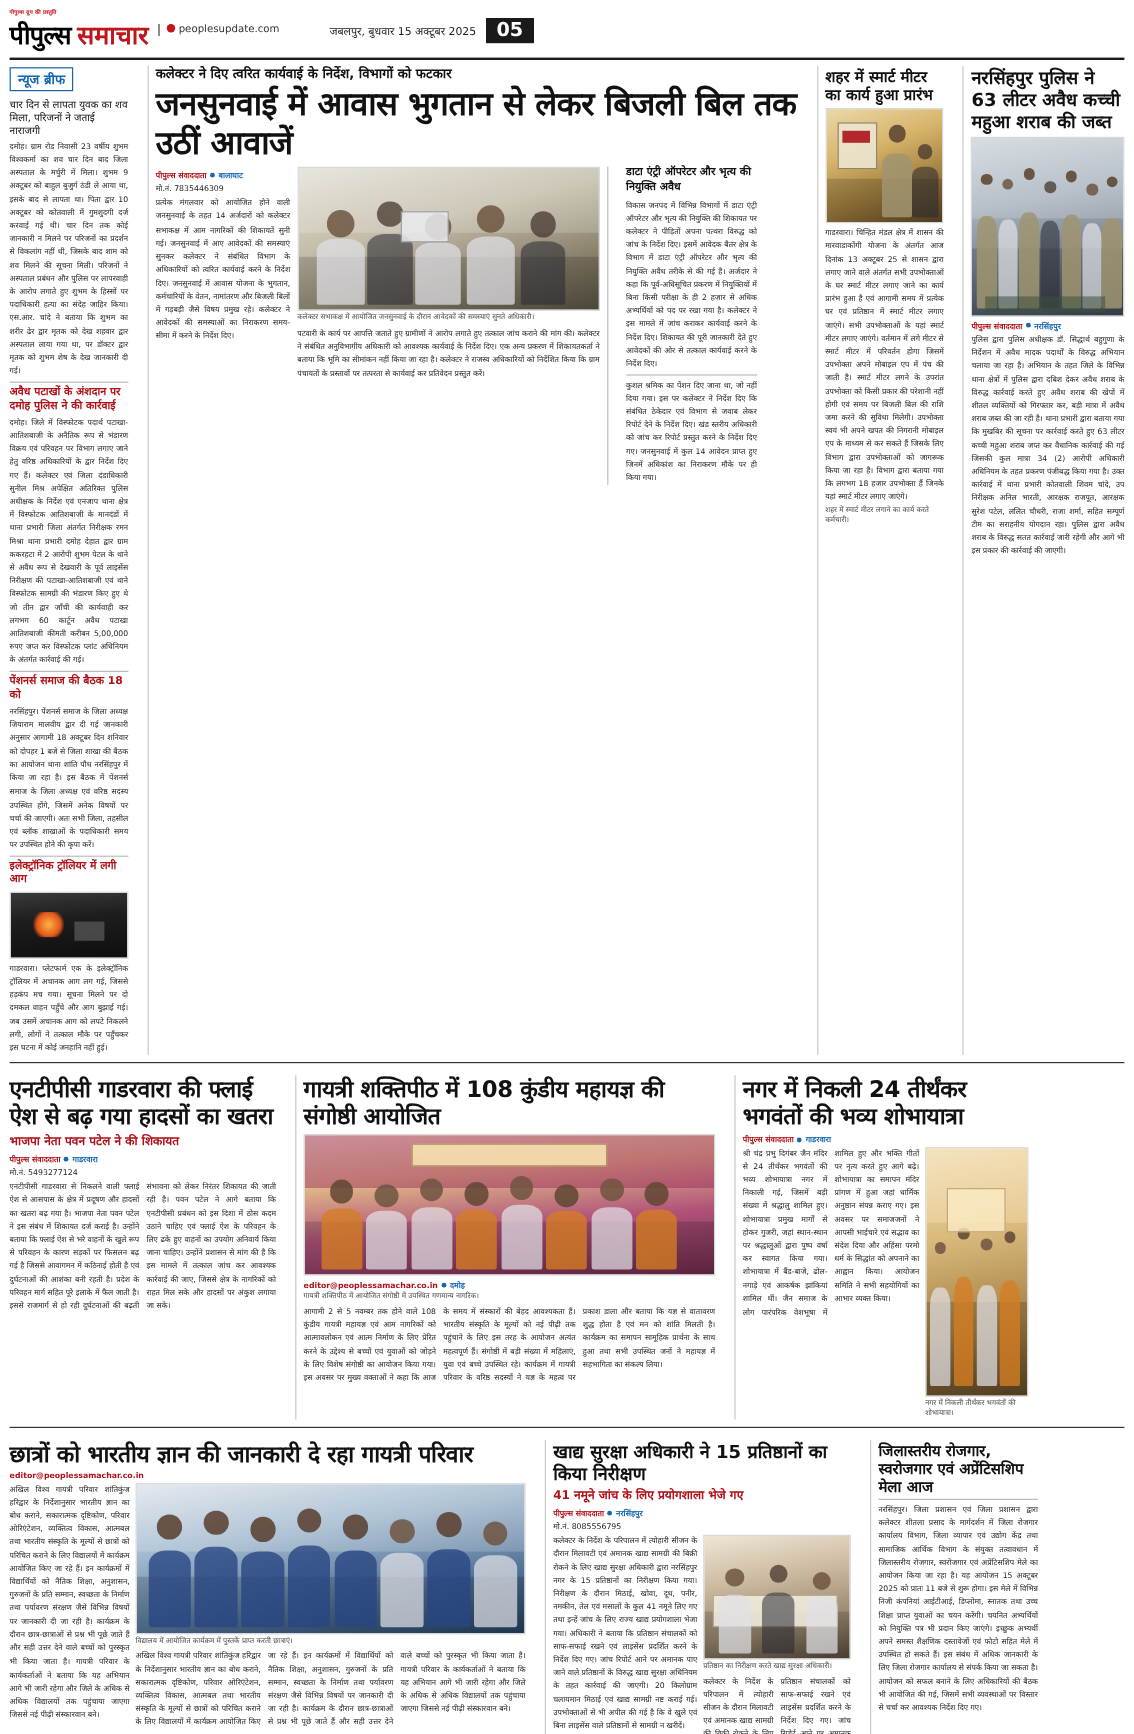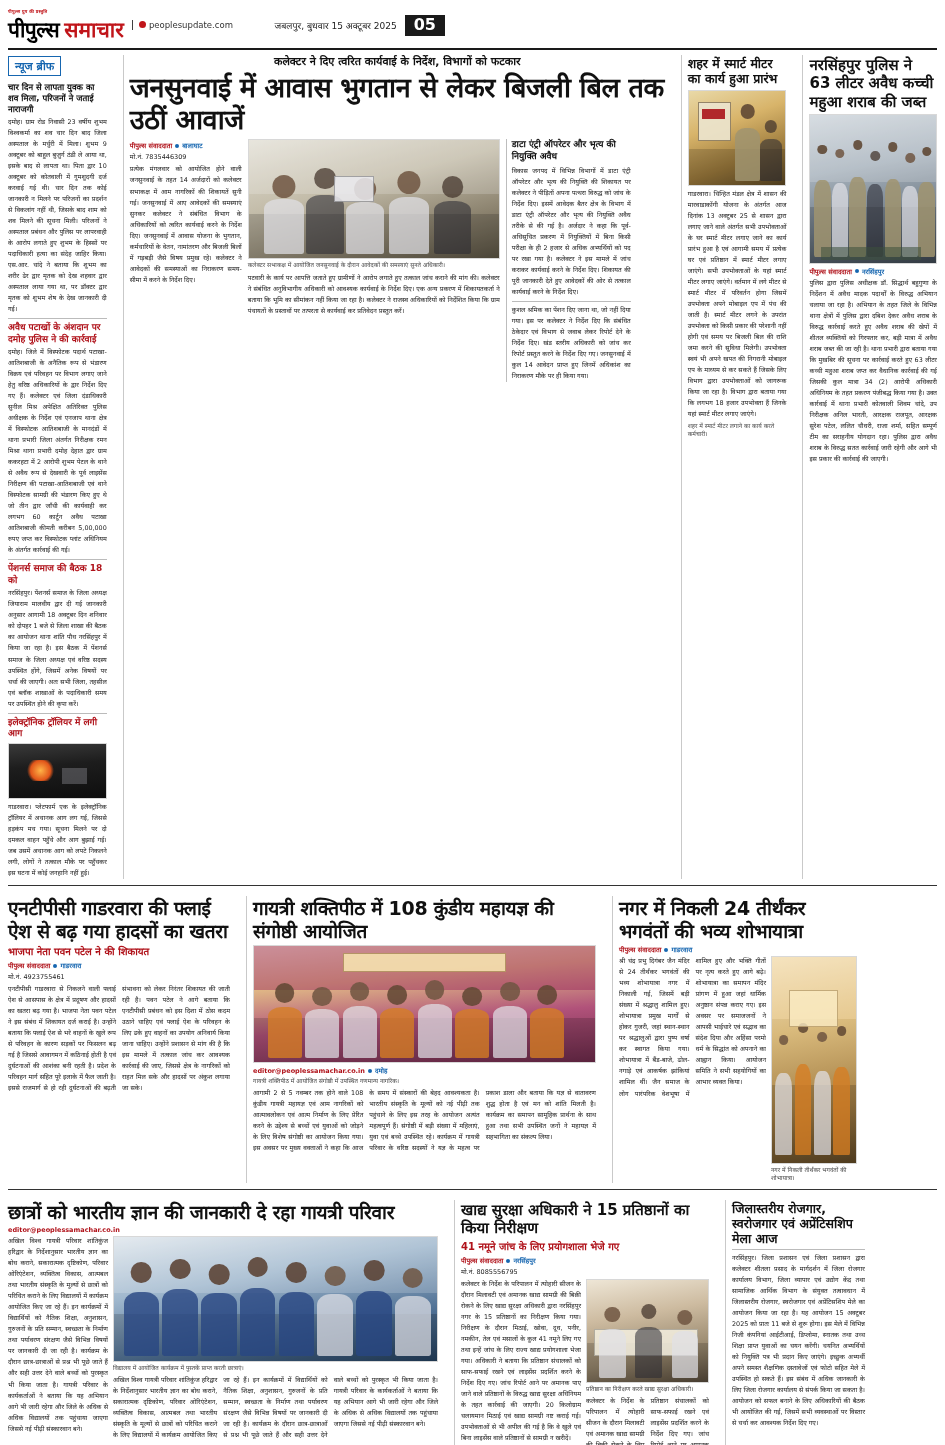--- a/index.html
+++ b/index.html
@@ -87,21 +87,20 @@
   hr.thin { border: 0; border-top: 1px solid #bbb; margin: 3px 0; }
   .vline { border-left: 1px solid #c9c9c9; }
 
   
   .kicker {
     font-size: 11px;
     font-weight: bold;
     color: #111;
     line-height: 1.25;
     margin-bottom: 3px;
-    text-align: center;
   }
   .headline-xl {
     font-size: 27px;
     font-weight: bold;
     line-height: 1.18;
     color: #111;
     letter-spacing: -0.4px;
     margin: 2px 0 4px;
   }
   .headline-l {
@@ -156,21 +155,21 @@
     display: inline-block;
     border: 1px solid #1666b0;
     color: #1666b0;
     font-size: 11px;
     font-weight: bold;
     padding: 1px 6px 2px;
     margin-bottom: 3px;
   }
   .nb-item-title {
     font-size: 8.4px;
-    font-weight: bold;
+    font-weight: normal;
     line-height: 1.3;
     margin: 3px 0 2px;
   }
   .nb-red-title {
     font-size: 9px;
     font-weight: bold;
     color: #b0121a;
     line-height: 1.28;
     margin: 3px 0 2px;
   }
@@ -220,21 +219,21 @@
   .caption {
     font-size: 6px;
     color: #444;
     margin-top: 2px;
     line-height: 1.35;
   }
 
   
   .inset {
     border-left: 1px solid #bdbdbd;
-    padding-left: 5px;
+    padding-left: 15px;
   }
   .inset-title {
     font-size: 9px;
     font-weight: bold;
     line-height: 1.3;
     margin-bottom: 3px;
   }
 
   
   .sect { margin-top: 6px; padding-top: 5px; border-top: 1px solid #333; }
@@ -362,21 +361,21 @@
     <div class="grid">
 
       <div class="col" style="width:222px">
         <div class="headline-l">एनटीपीसी गाडरवारा की फ्लाई ऐश से बढ़ गया हादसों का खतरा</div>
         <div class="subhead" style="color:#b0121a">भाजपा नेता पवन पटेल ने की शिकायत</div>
         <div class="byline">
           <span>पीपुल्स संवाददाता</span>
           <span class="bdot"></span>
           <span class="place">गाडरवारा</span>
         </div>
-        <div class="contact">मो.नं. 4923755461</div>
+        <div class="contact">मो.नं. 5493277124</div>
         <div class="body cols2">एनटीपीसी गाडरवारा से निकलने वाली फ्लाई ऐश से आसपास के क्षेत्र में प्रदूषण और हादसों का खतरा बढ़ गया है। भाजपा नेता पवन पटेल ने इस संबंध में शिकायत दर्ज कराई है। उन्होंने बताया कि फ्लाई ऐश से भरे वाहनों के खुले रूप से परिवहन के कारण सड़कों पर फिसलन बढ़ गई है जिससे आवागमन में कठिनाई होती है एवं दुर्घटनाओं की आशंका बनी रहती है। प्रदेश के परिवहन मार्ग सहित पूरे इलाके में फैल जाती है। इससे राजमार्ग से हो रही दुर्घटनाओं की बढ़ती संभावना को लेकर निरंतर शिकायत की जाती रही है। पवन पटेल ने आगे बताया कि एनटीपीसी प्रबंधन को इस दिशा में ठोस कदम उठाने चाहिए एवं फ्लाई ऐश के परिवहन के लिए ढके हुए वाहनों का उपयोग अनिवार्य किया जाना चाहिए। उन्होंने प्रशासन से मांग की है कि इस मामले में तत्काल जांच कर आवश्यक कार्रवाई की जाए, जिससे क्षेत्र के नागरिकों को राहत मिल सके और हादसों पर अंकुश लगाया जा सके।</div>
       </div>
 
       <div class="col vline" style="width:350px;padding-left:6px">
         <div class="headline-l">गायत्री शक्तिपीठ में 108 कुंडीय महायज्ञ की संगोष्ठी आयोजित</div>
         <div class="photo ph-yagya" style="height:118px;margin:3px 0">
           <div style="position:absolute;inset:0 0 62% 0;background:rgba(150,35,90,.45)"></div>
           <div style="position:absolute;left:26%;top:6%;width:48%;height:16%;background:rgba(245,225,175,.9);border:1px solid rgba(120,80,30,.5)"></div>
           <div class="floor"></div>
           <div class="fig head saffron" style="left:4%;width:10%;height:44%"></div>

